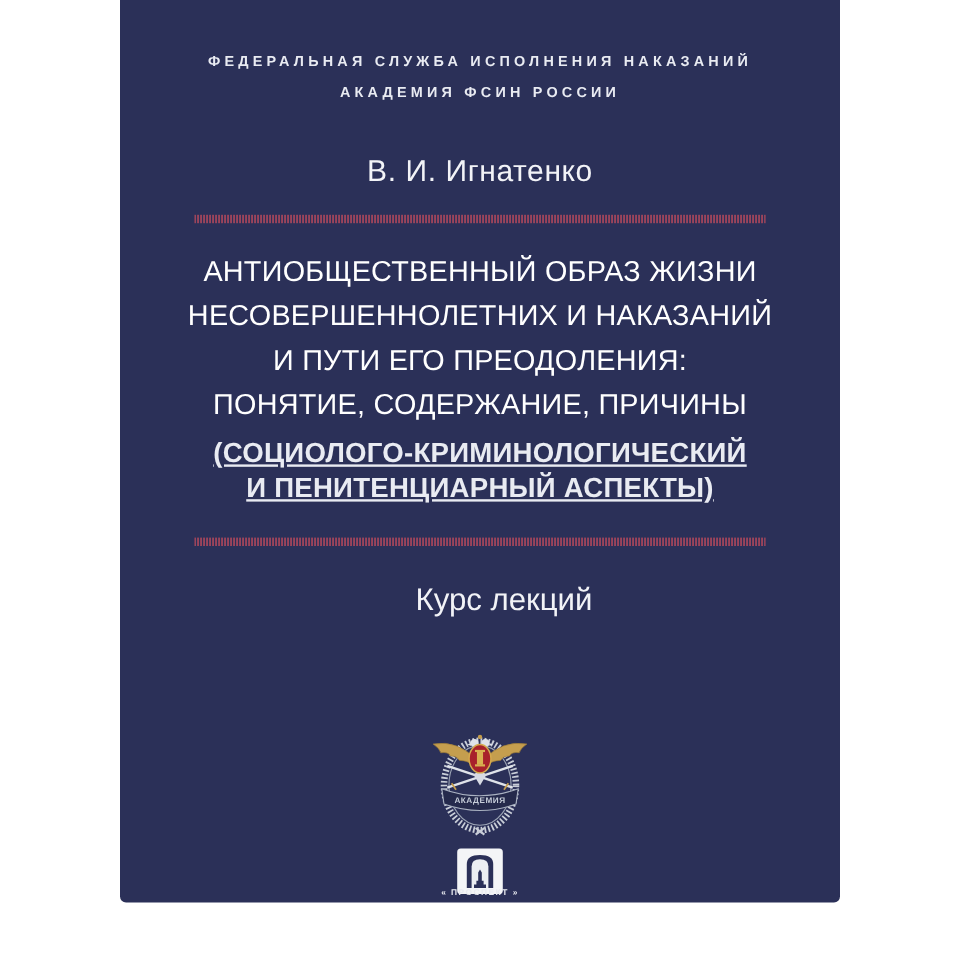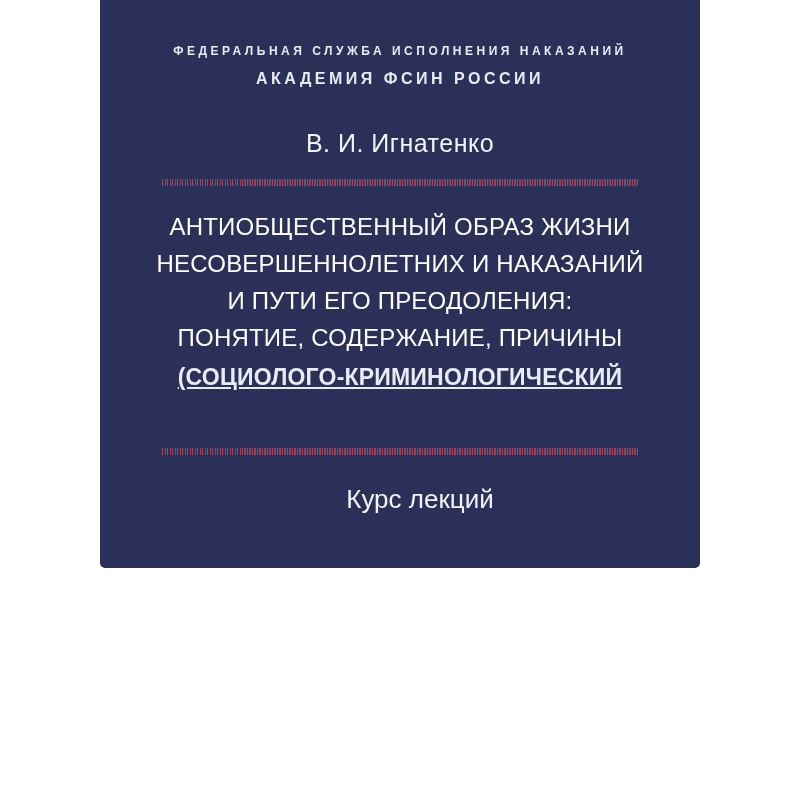--- a/index.html
+++ b/index.html
@@ -6,31 +6,31 @@
   body{
     width:800px;height:800px;
     background:#ffffff;
     font-family:"Liberation Sans",sans-serif;
     position:relative;
     overflow:hidden;
   }
   .cover{
     position:absolute;
     left:100px;top:0;
-    width:600px;height:568px;
+    width:600px;height:752px;
     background:#2b3058;
     border-radius:0 0 5px 5px;
     overflow:hidden;
   }
   .ctext{position:absolute;left:0;width:600px;text-align:center;color:#ffffff;}
   .header-line1{
     top:44px;font-size:12px;font-weight:bold;letter-spacing:3.5px;color:#e9ebf2;
   }
   .header-line2{
-    top:70px;font-size:16px;font-weight:bold;letter-spacing:3.5px;color:#e9ebf2;
+    top:70px;font-size:12px;font-weight:bold;letter-spacing:3.5px;color:#e9ebf2;
   }
   .author{
     top:129px;font-size:25px;font-weight:500;color:#f2f3f7;letter-spacing:0.5px;text-align:center;
   }
   .divider{
     position:absolute;left:62px;width:476px;height:7px;
     background:repeating-linear-gradient(90deg,
       #8e3e57 0px,#a04b63 0.6px,#8e3e57 1.3px,
       rgba(0,0,0,0) 1.3px,rgba(0,0,0,0) 2.5px);
   }
@@ -72,20 +72,21 @@
 
   <div class="ctext title">
     <div>АНТИОБЩЕСТВЕННЫЙ ОБРАЗ ЖИЗНИ</div>
     <div>НЕСОВЕРШЕННОЛЕТНИХ И НАКАЗАНИЙ</div>
     <div>И ПУТИ ЕГО ПРЕОДОЛЕНИЯ:</div>
     <div>ПОНЯТИЕ, СОДЕРЖАНИЕ, ПРИЧИНЫ</div>
   </div>
 
   <div class="ctext subtitle">
     <div>(СОЦИОЛОГО-КРИМИНОЛОГИЧЕСКИЙ</div>
+    <div>И ПЕНИТЕНЦИАРНЫЙ АСПЕКТЫ)</div>
   </div>
 
   <div class="divider divider2"></div>
 
   <div class="ctext edition">Курс лекций</div>
 
   <div class="emblem-wrap">
     <svg width="100" height="100" viewBox="0 0 100 110">
 
       <g>

